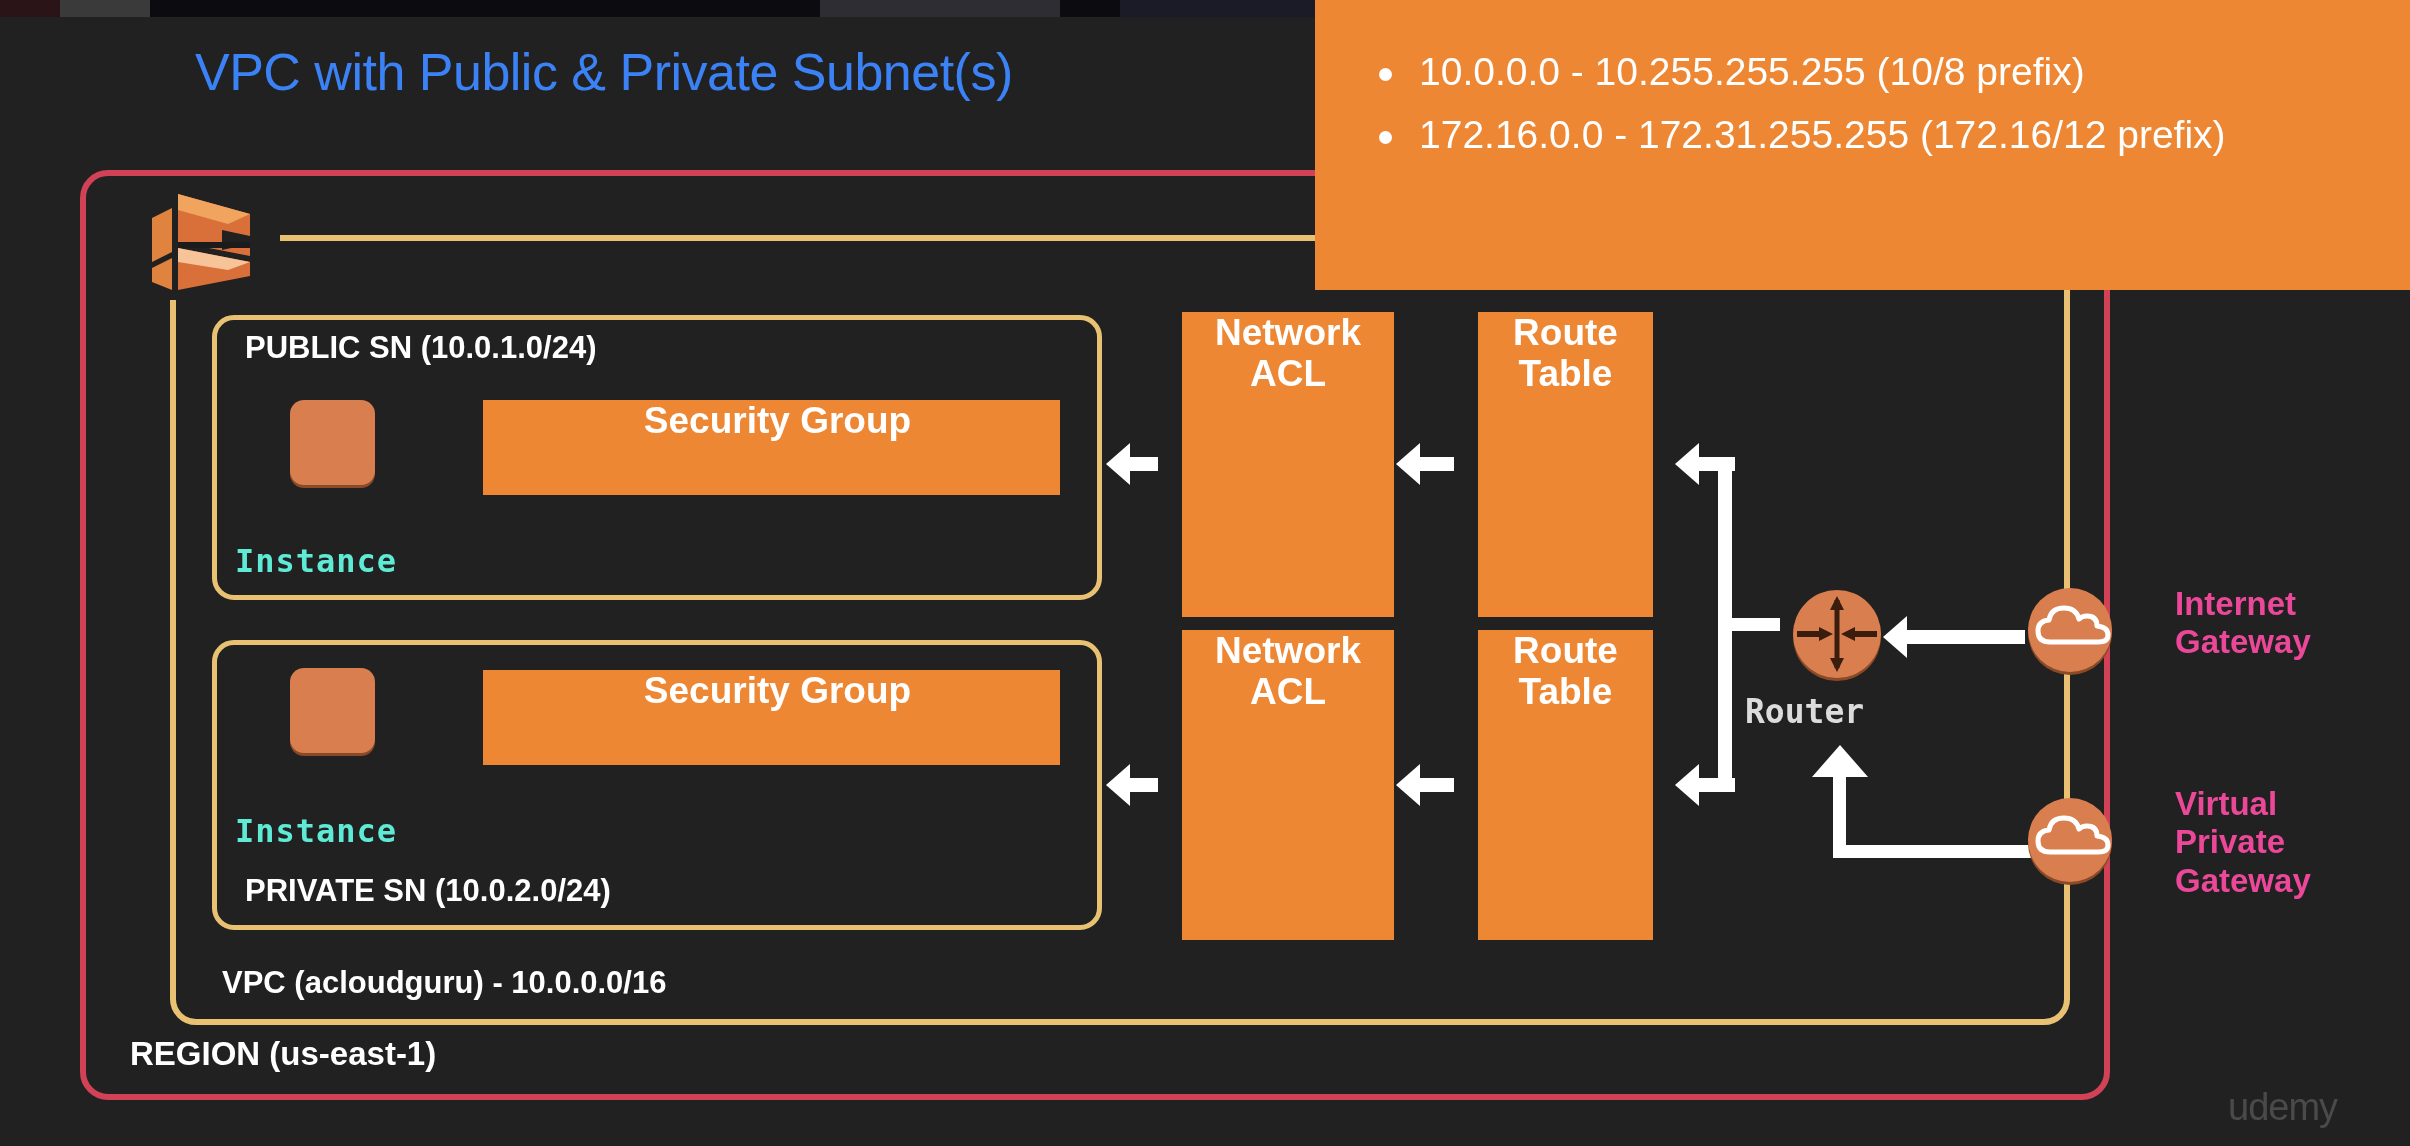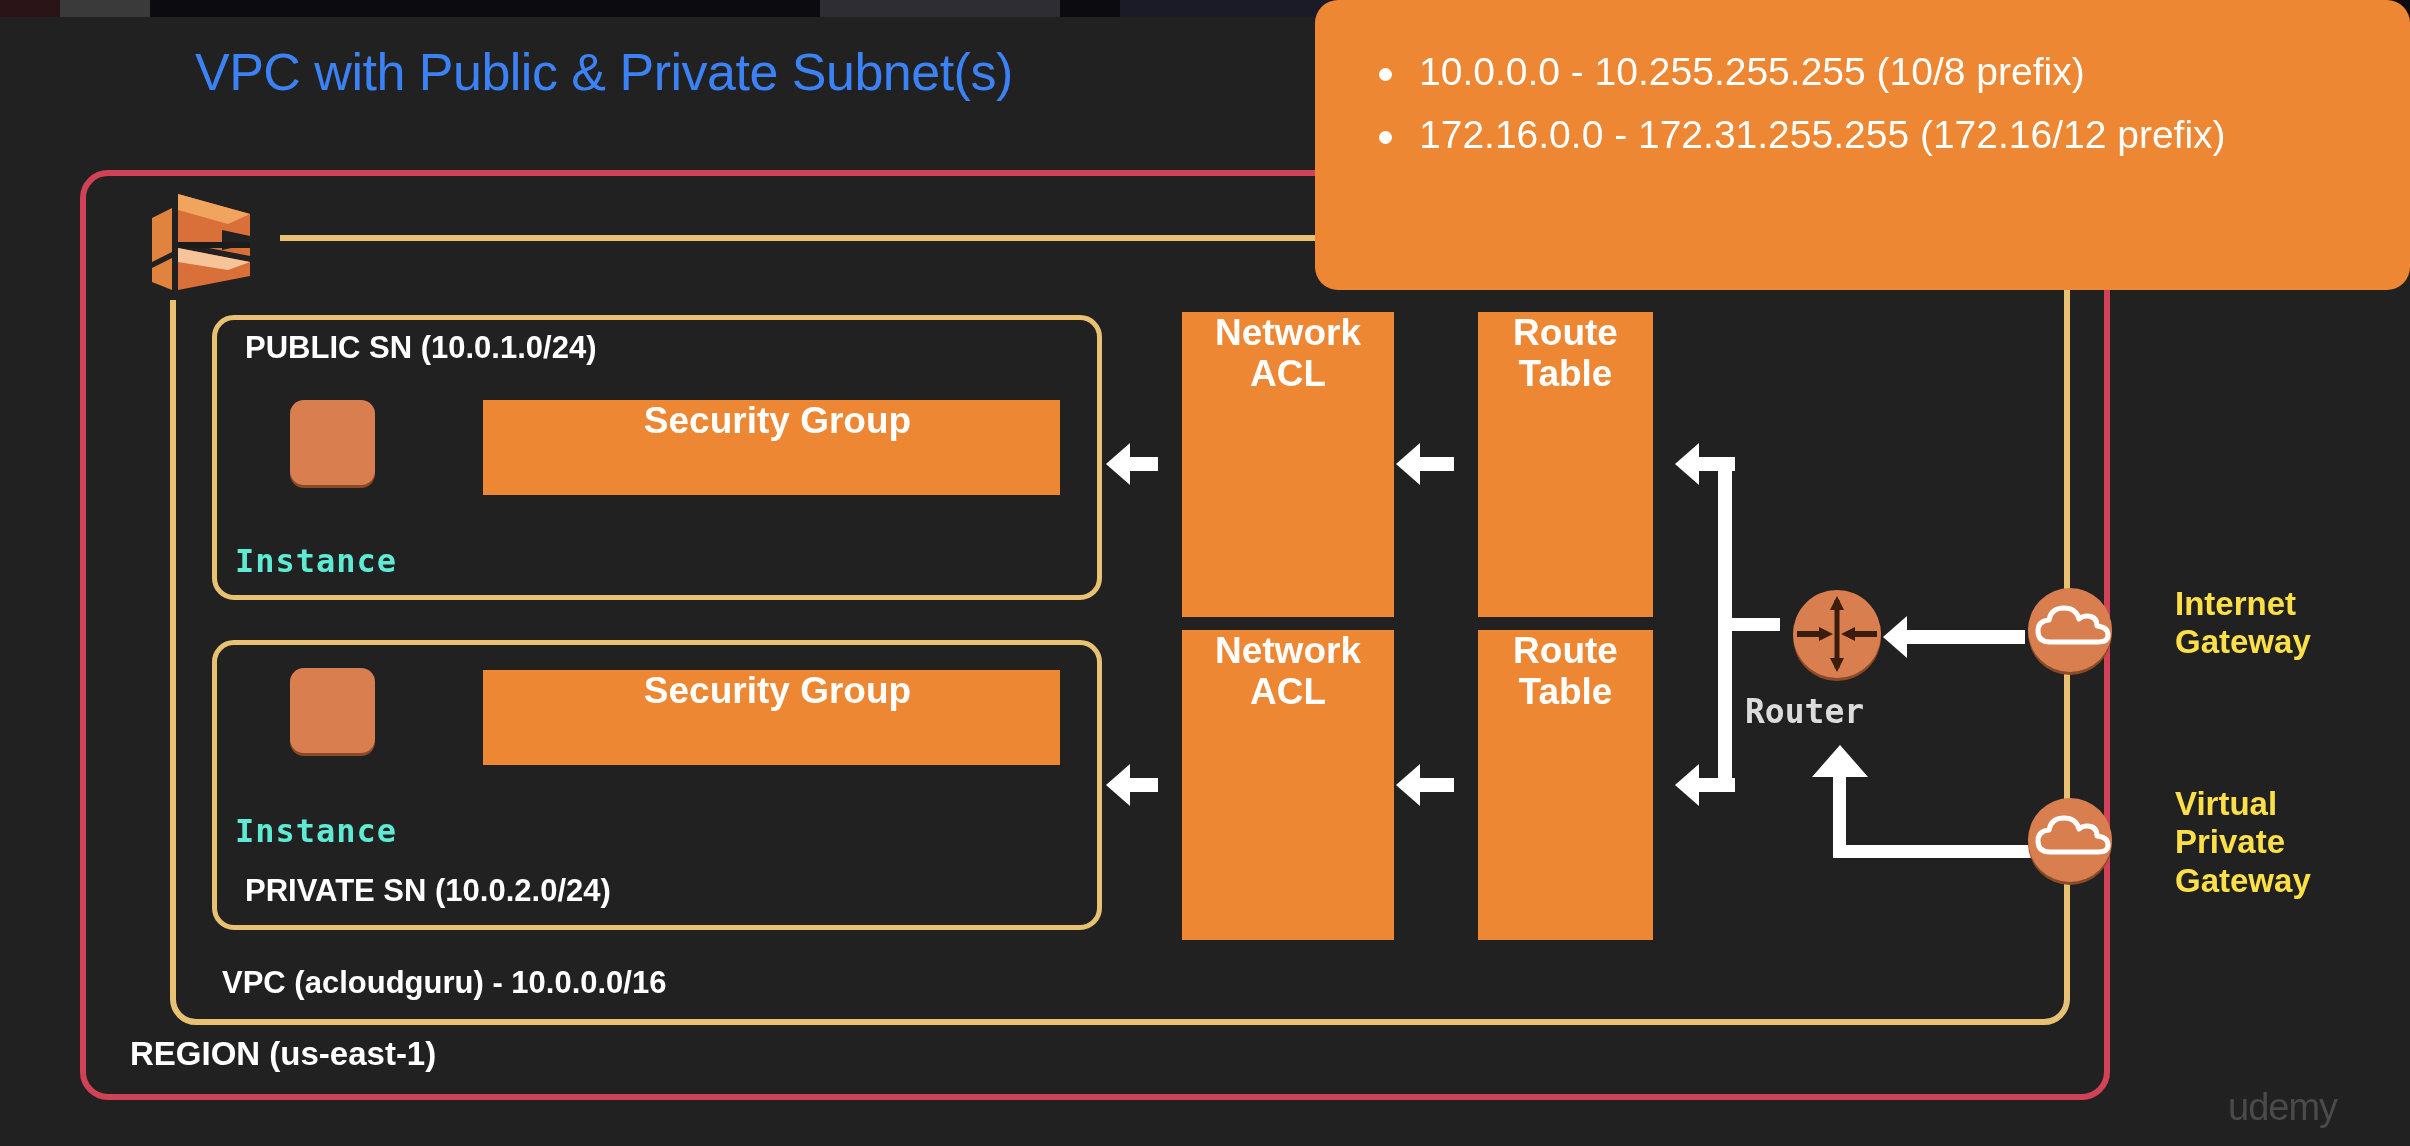--- a/index.html
+++ b/index.html
@@ -133,31 +133,31 @@
   }
 
   
   .gw{
     position:absolute;width:84px;height:84px;border-radius:50%;
     background:#d97e4f;box-shadow:0 3px 0 #8a4a28;
   }
   #gw-internet{left:2028px;top:588px;}
   #gw-vpn{left:2028px;top:798px;}
   .gw-label{
-    position:absolute;font-size:33px;font-weight:bold;color:#fde047;
+    position:absolute;font-size:33px;font-weight:bold;color:#ec4899;
     line-height:1.16;text-align:left;white-space:pre-line;
   }
   #label-igw{left:2175px;top:585px;}
   #label-vgw{left:2175px;top:785px;}
 
   
   .callout{
     position:absolute;left:1315px;top:0;width:1095px;height:290px;
     background:#ed8733;
-    padding:40px 0 0 60px;box-sizing:border-box;border-radius:23px;
+    padding:40px 0 0 60px;box-sizing:border-box;
   }
   .callout ul{margin:0;padding:0;list-style:none;}
   .callout li{
     position:relative;padding-left:44px;
     font-size:39px;color:#ffffff;line-height:1.62;white-space:nowrap;
   }
   .callout li::before{
     content:"";position:absolute;left:4px;top:28px;
     width:13px;height:13px;border-radius:50%;background:#ffffff;
   }

